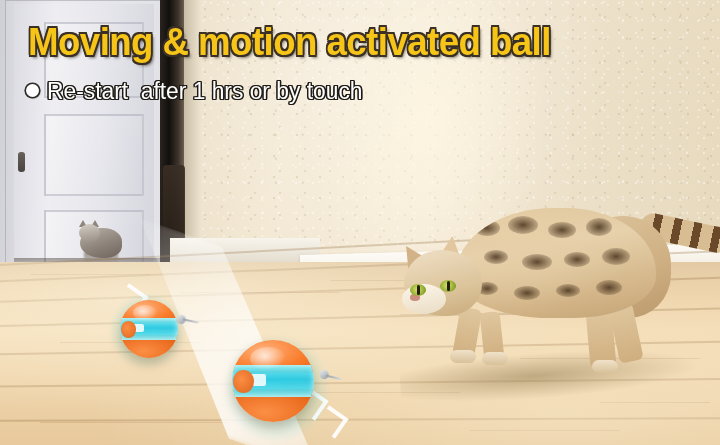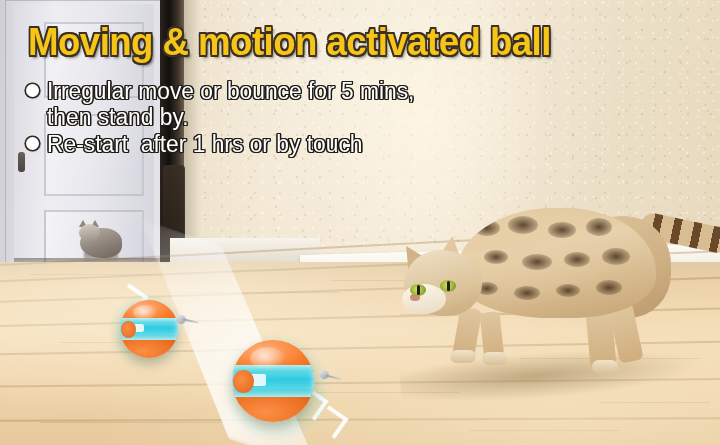--- a/index.html
+++ b/index.html
@@ -368,23 +368,18 @@
     <div class="catEye" id="eyeR">
         <i></i>
       </div>
   </div>
 
   <div id="title">Moving &amp; motion activated ball</div>
 
   <div id="bullets">
     <div class="bline">
       <span class="bdot"></span>
-      <span class="btext">Irregular move or bounce for 5 mins,
-then stand by.</span>
-    </div>
-    <div class="bline">
-      <span class="bdot"></span>
       <span class="btext">Re-start  after 1 hrs or by touch</span>
     </div>
     <div class="gap"></div>
   </div>
 
 </div>
 
 </body></html>

